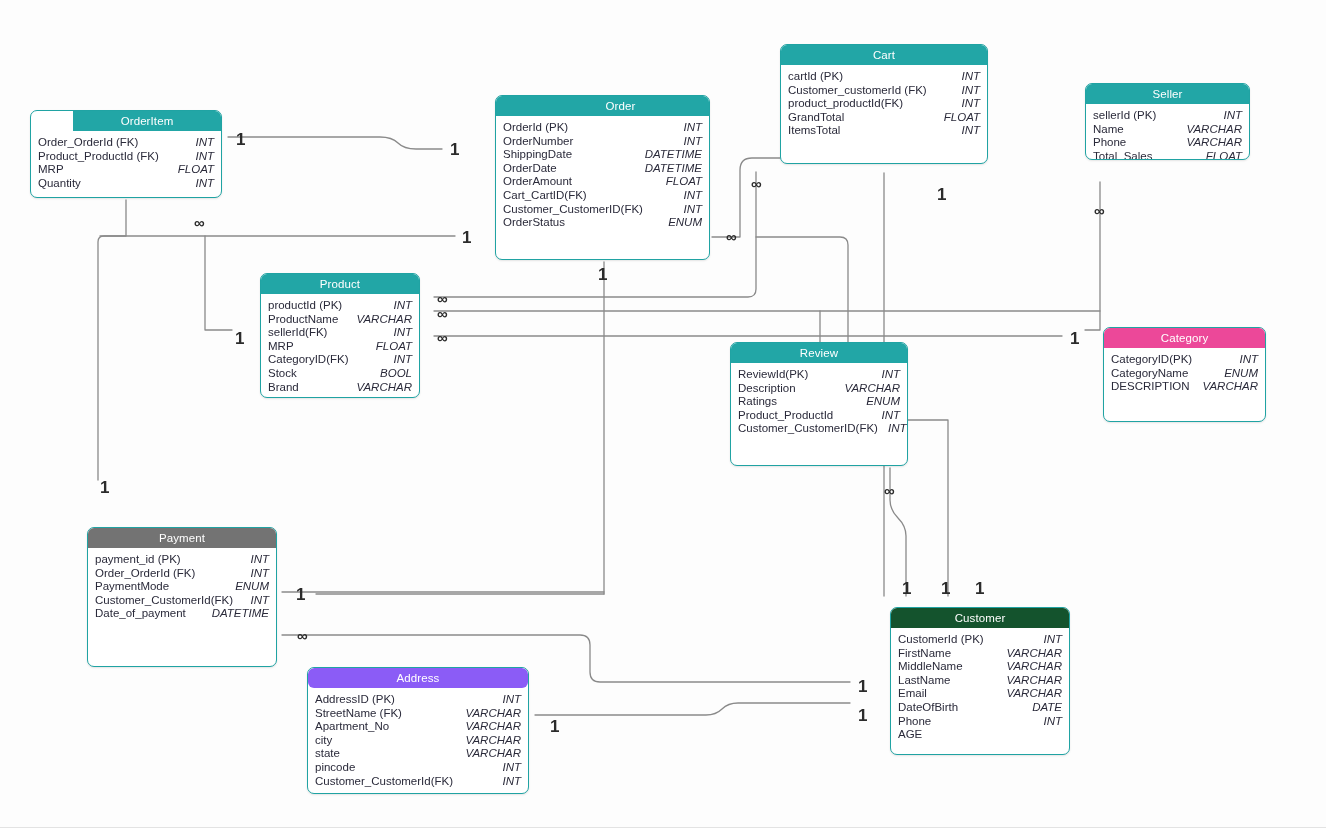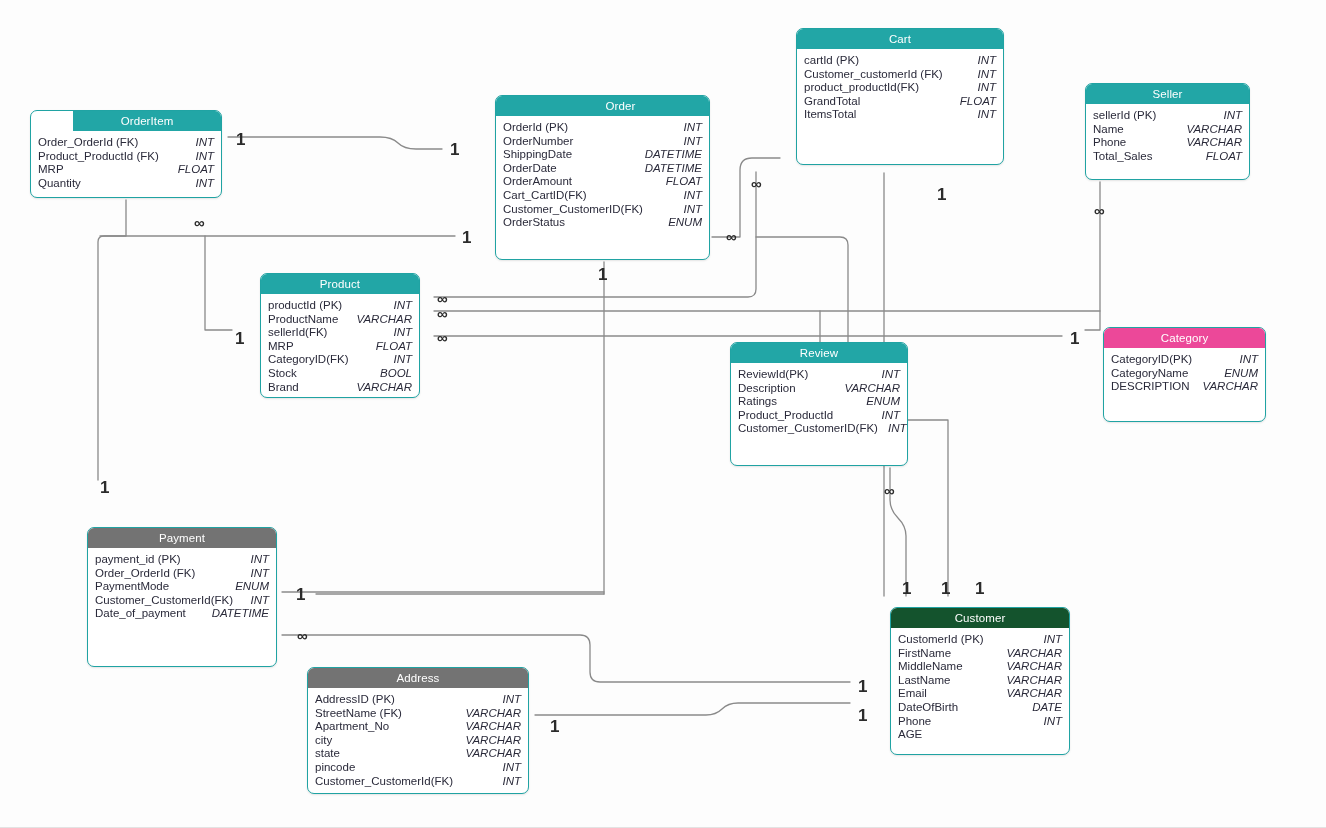--- a/index.html
+++ b/index.html
@@ -153,21 +153,21 @@
           <div class="attr-row">
             <span class="attr-name">Customer_CustomerID(FK)</span>
             <span class="attr-type">INT</span>
           </div>
           <div class="attr-row">
             <span class="attr-name">OrderStatus</span>
             <span class="attr-type">ENUM</span>
           </div>
         </div>
       </div>
-      <div class="entity" style="left: 780px; top: 28px; width: 208px; height: 137px; margin-left: 16px;">
+      <div class="entity" style="left: 780px; top: 44px; width: 208px; height: 120px;">
         <div class="entity-header" style="background: rgb(34, 166, 166);">Cart</div>
         <div class="entity-body">
           <div class="attr-row">
             <span class="attr-name">cartId (PK)</span>
             <span class="attr-type">INT</span>
           </div>
           <div class="attr-row">
             <span class="attr-name">Customer_customerId (FK)</span>
             <span class="attr-type">INT</span>
           </div>
@@ -178,21 +178,21 @@
           <div class="attr-row">
             <span class="attr-name">GrandTotal</span>
             <span class="attr-type">FLOAT</span>
           </div>
           <div class="attr-row">
             <span class="attr-name">ItemsTotal</span>
             <span class="attr-type">INT</span>
           </div>
         </div>
       </div>
-      <div class="entity" style="left: 1085px; top: 83px; width: 165px; height: 97px;">
+      <div class="entity" style="left: 1085px; top: 83px; width: 165px; height: 77px;">
         <div class="entity-header" style="background: rgb(34, 166, 166);">Seller</div>
         <div class="entity-body">
           <div class="attr-row">
             <span class="attr-name">sellerId (PK)</span>
             <span class="attr-type">INT</span>
           </div>
           <div class="attr-row">
             <span class="attr-name">Name</span>
             <span class="attr-type">VARCHAR</span>
           </div>
@@ -300,21 +300,21 @@
             <span class="attr-name">Customer_CustomerId(FK)</span>
             <span class="attr-type">INT</span>
           </div>
           <div class="attr-row">
             <span class="attr-name">Date_of_payment</span>
             <span class="attr-type">DATETIME</span>
           </div>
         </div>
       </div>
       <div class="entity" style="left: 307px; top: 667px; width: 222px; height: 127px;">
-        <div class="entity-header" style="background: #737373;">Address</div>
+        <div class="entity-header" style="background: #8b5cf6; border-radius: 6px;">Address</div>
         <div class="entity-body">
           <div class="attr-row">
             <span class="attr-name">AddressID (PK)</span>
             <span class="attr-type">INT</span>
           </div>
           <div class="attr-row">
             <span class="attr-name">StreetName (FK)</span>
             <span class="attr-type">VARCHAR</span>
           </div>
           <div class="attr-row">

